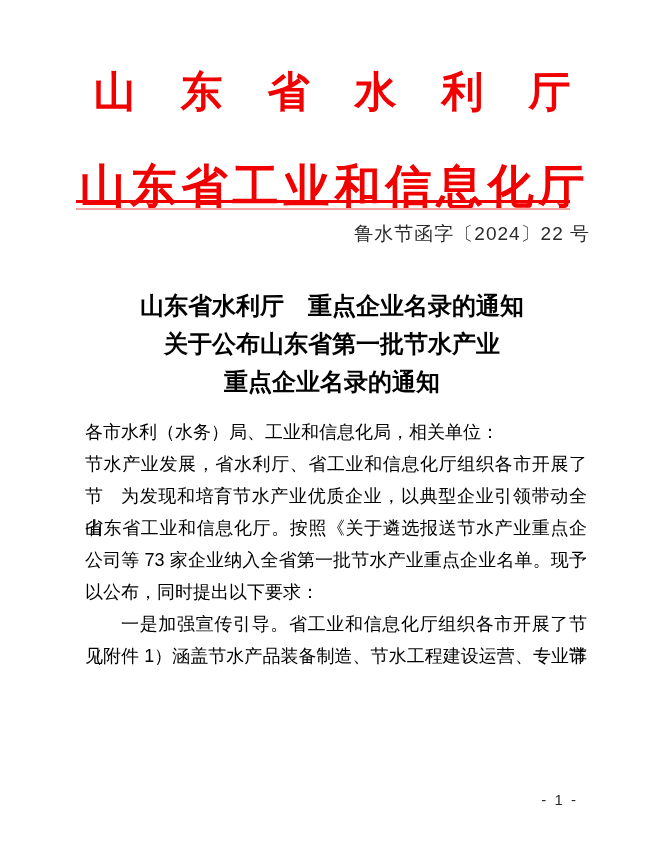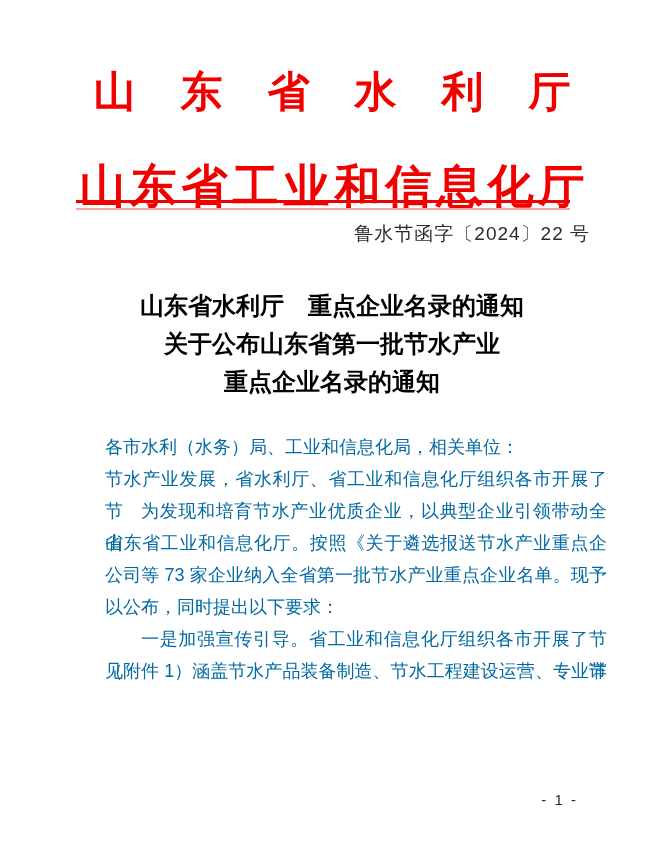--- a/index.html
+++ b/index.html
@@ -69,25 +69,24 @@
     text-align: center;
     font-weight: bold;
     color: #000000;
     font-size: 24px;
     line-height: 38px;
   }
   .title-line { white-space: nowrap; }
   
   .body-block {
     position: absolute;
-    top: 431px; left: 85px;
+    top: 416px; left: 85px;
     width: 502px;
     font-size: 18px;
-    color: #0369a1;
-    margin-left: 20px;
+    color: #000000;
   }
   .body-line {
     height: 32px;
     line-height: 32px;
     white-space: nowrap;
   }
   .fill {
     white-space: normal;
     text-align: justify;
     text-align-last: justify;

